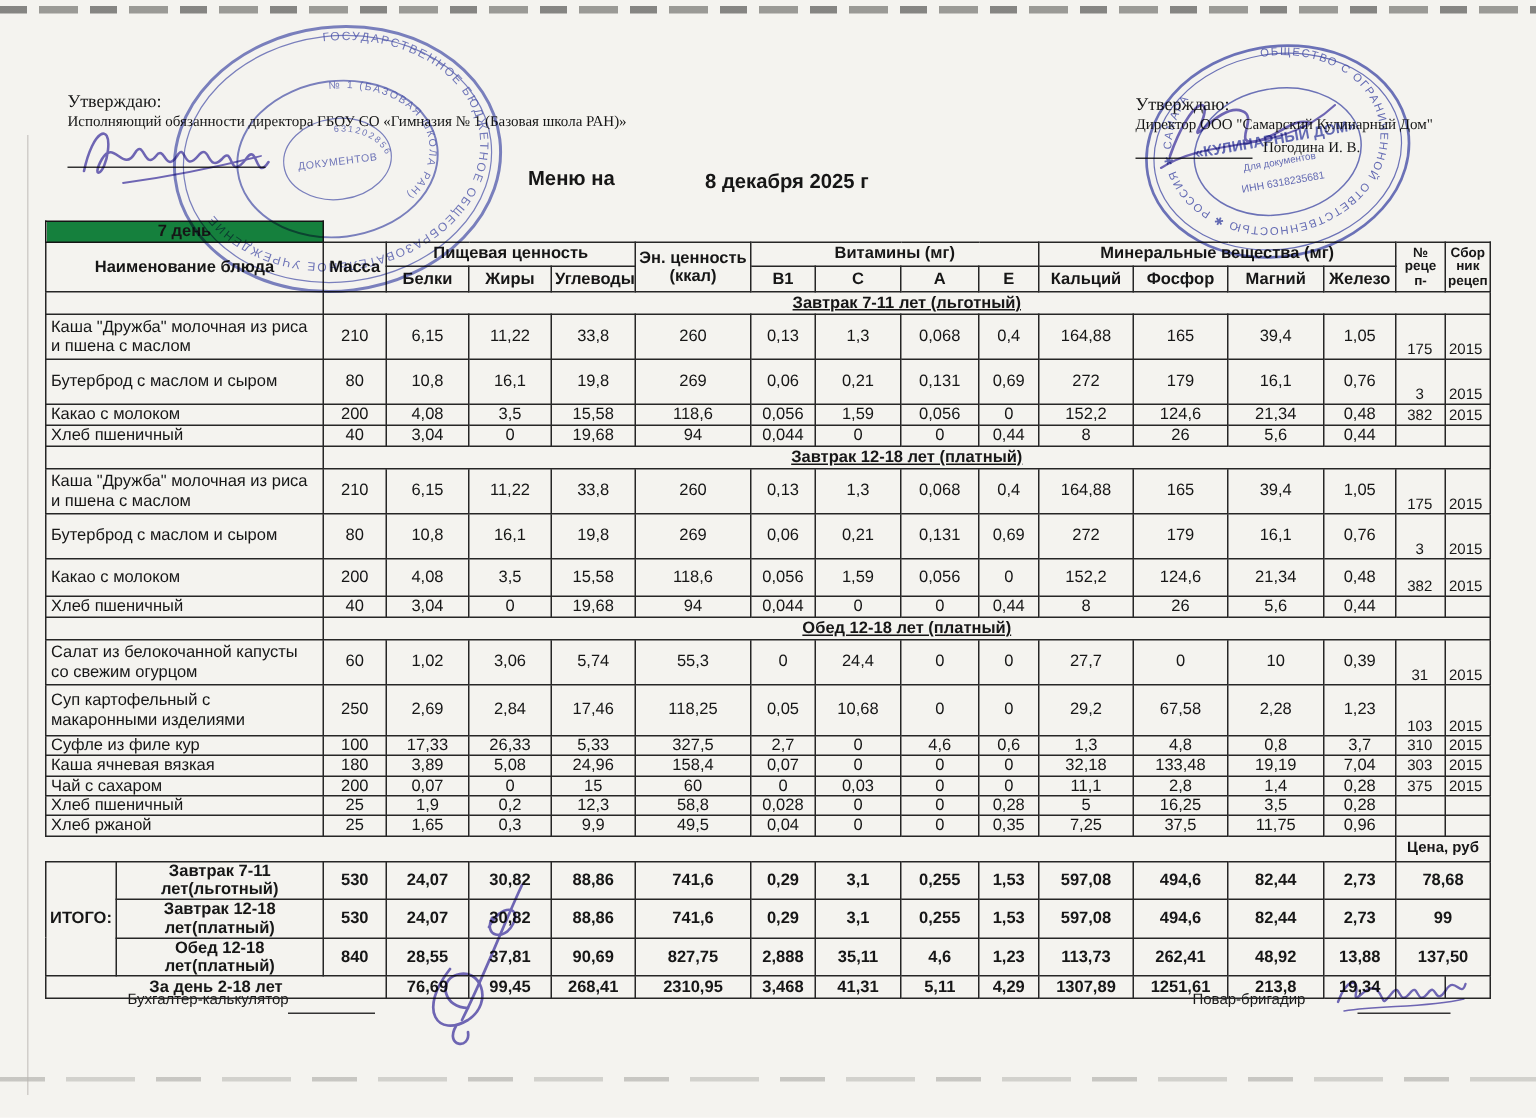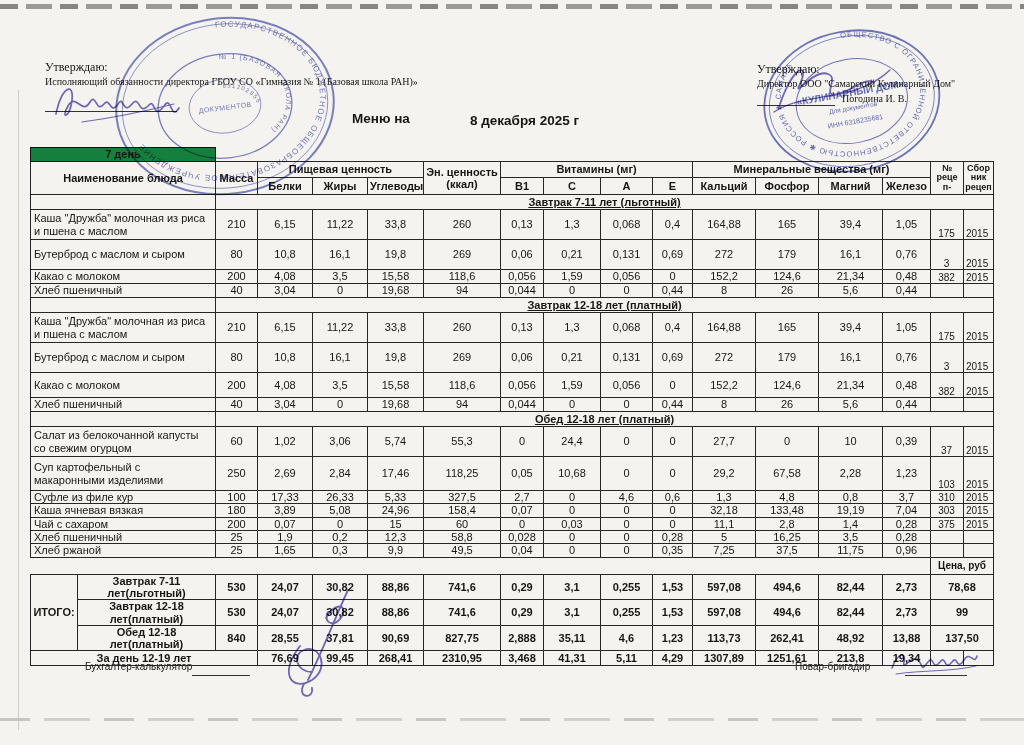--- a/index.html
+++ b/index.html
@@ -282,21 +282,21 @@
         <td class="num">5,74</td>
         <td class="num">55,3</td>
         <td class="num">0</td>
         <td class="num">24,4</td>
         <td class="num">0</td>
         <td class="num">0</td>
         <td class="num">27,7</td>
         <td class="num">0</td>
         <td class="num">10</td>
         <td class="num">0,39</td>
-        <td class="rec">37</td>
+        <td class="rec">31</td>
         <td class="book">2015</td>
       </tr>
       <tr style="height: 34px;">
         <td class="dish" colspan="2">Суп картофельный с макаронными изделиями</td>
         <td class="num">250</td>
         <td class="num">2,69</td>
         <td class="num">2,84</td>
         <td class="num">17,46</td>
         <td class="num">118,25</td>
         <td class="num">0,05</td>
@@ -450,21 +450,21 @@
         <td class="num">35,11</td>
         <td class="num">4,6</td>
         <td class="num">1,23</td>
         <td class="num">113,73</td>
         <td class="num">262,41</td>
         <td class="num">48,92</td>
         <td class="num">13,88</td>
         <td class="num" colspan="2">137,50</td>
       </tr>
       <tr class="tbold" style="height: 15px;">
-        <td class="num" colspan="3">За день 12-19 лет</td>
+        <td class="num" colspan="3">За день 2-18 лет</td>
         <td class="num">76,69</td>
         <td class="num">99,45</td>
         <td class="num">268,41</td>
         <td class="num">2310,95</td>
         <td class="num">3,468</td>
         <td class="num">41,31</td>
         <td class="num">5,11</td>
         <td class="num">4,29</td>
         <td class="num">1307,89</td>
         <td class="num">1251,61</td>

